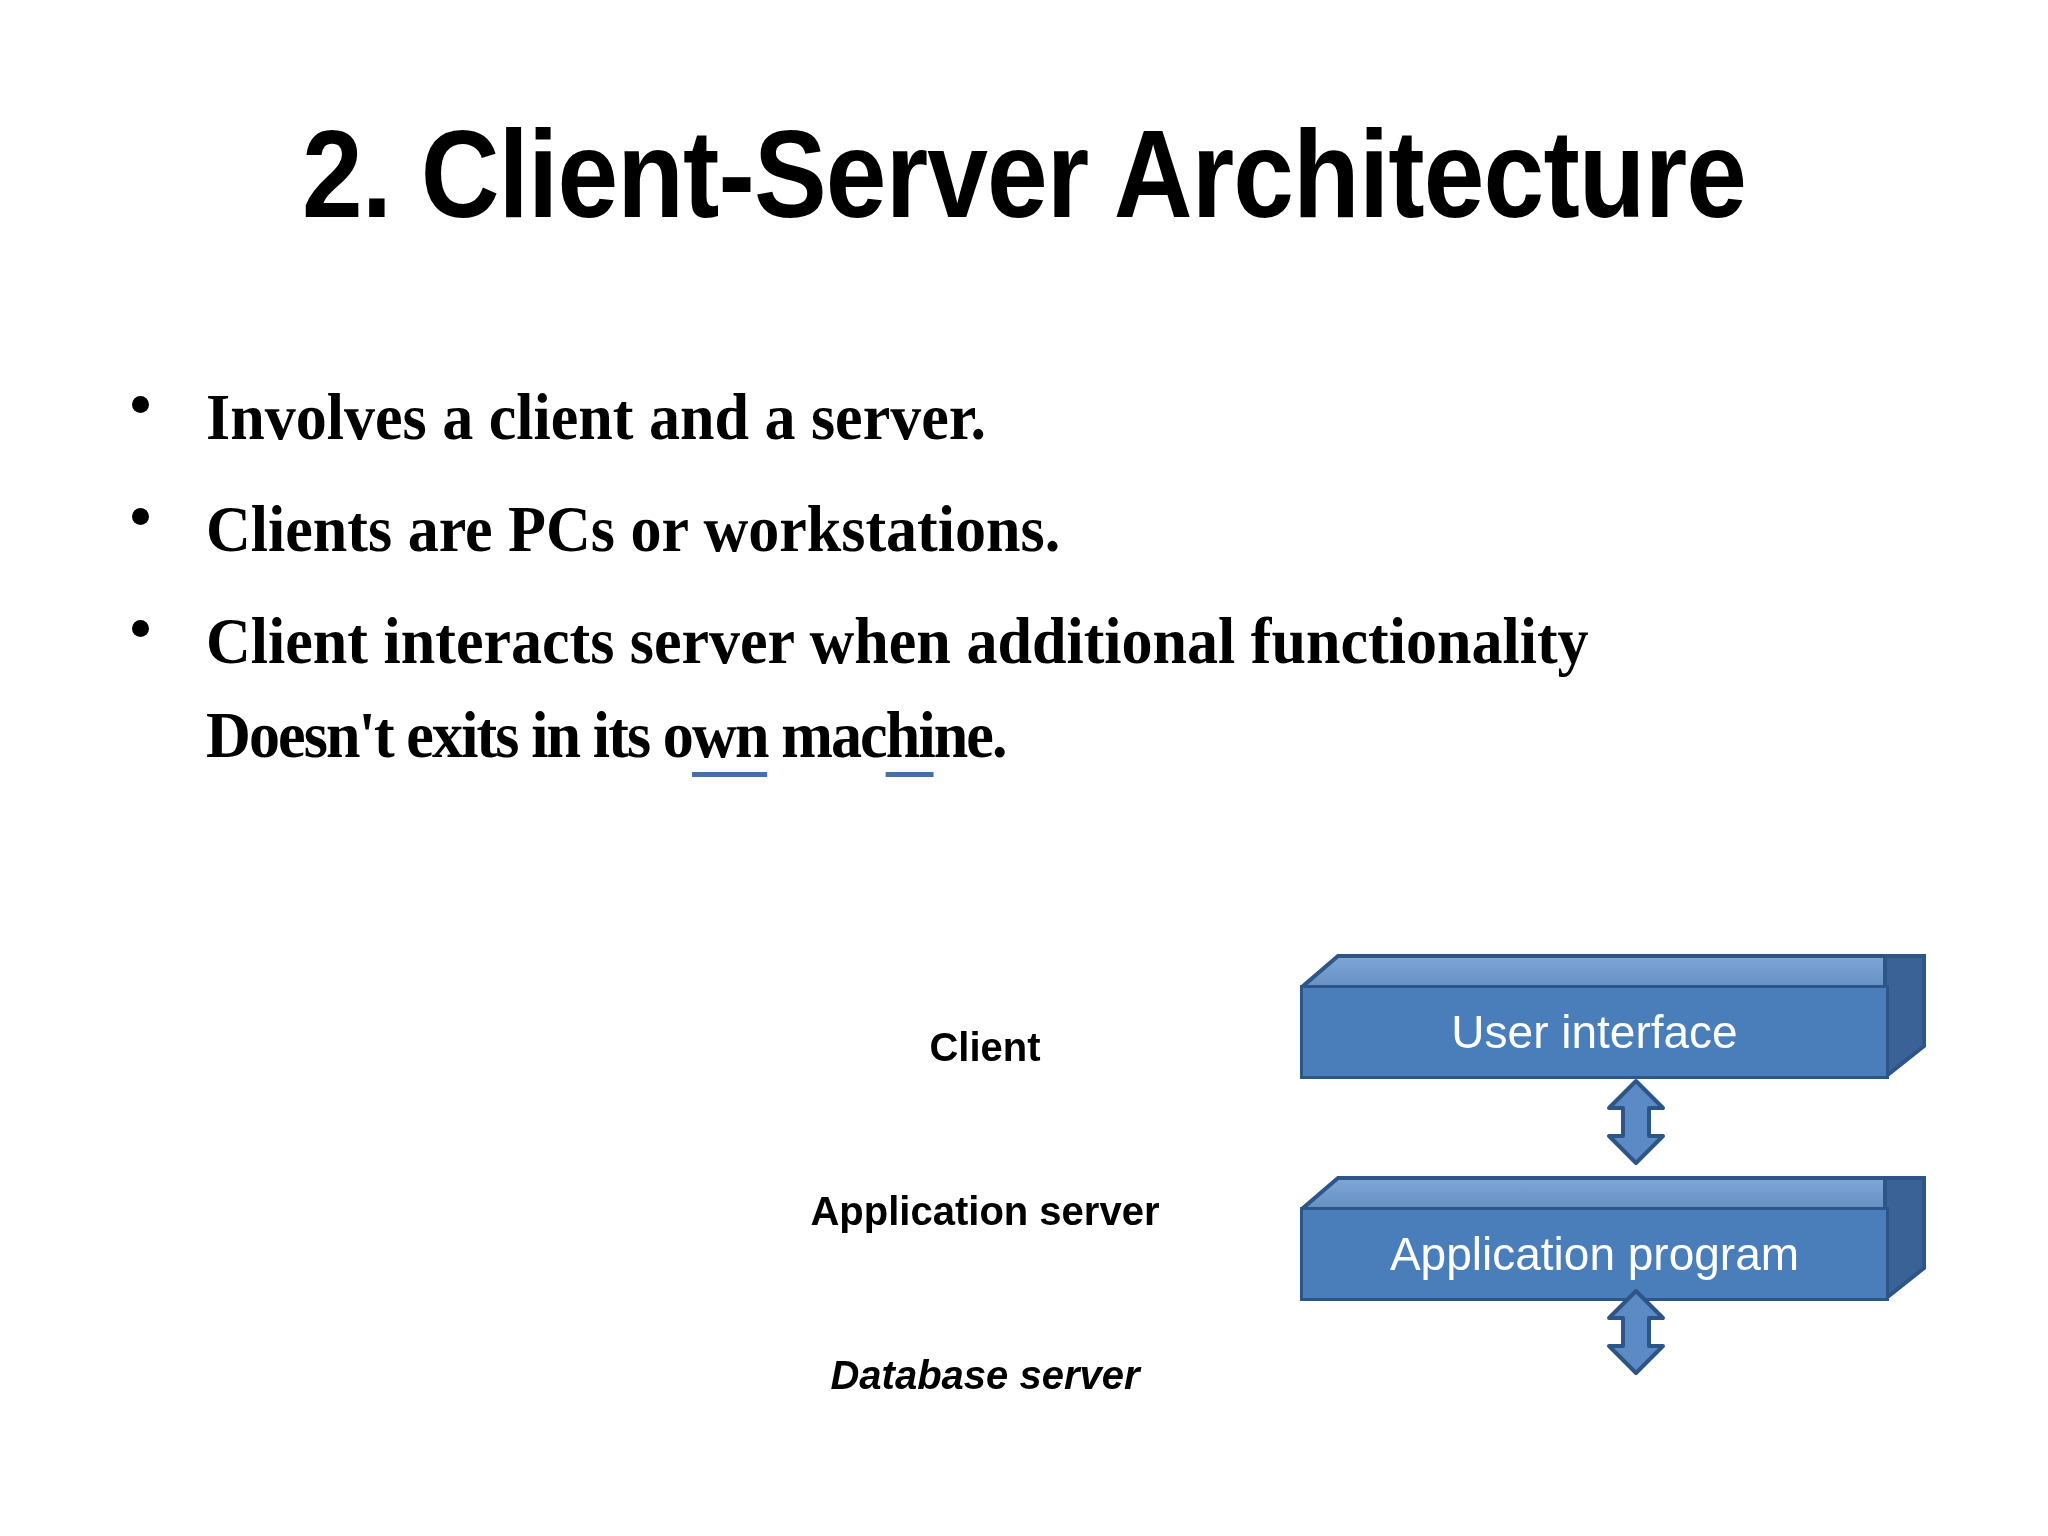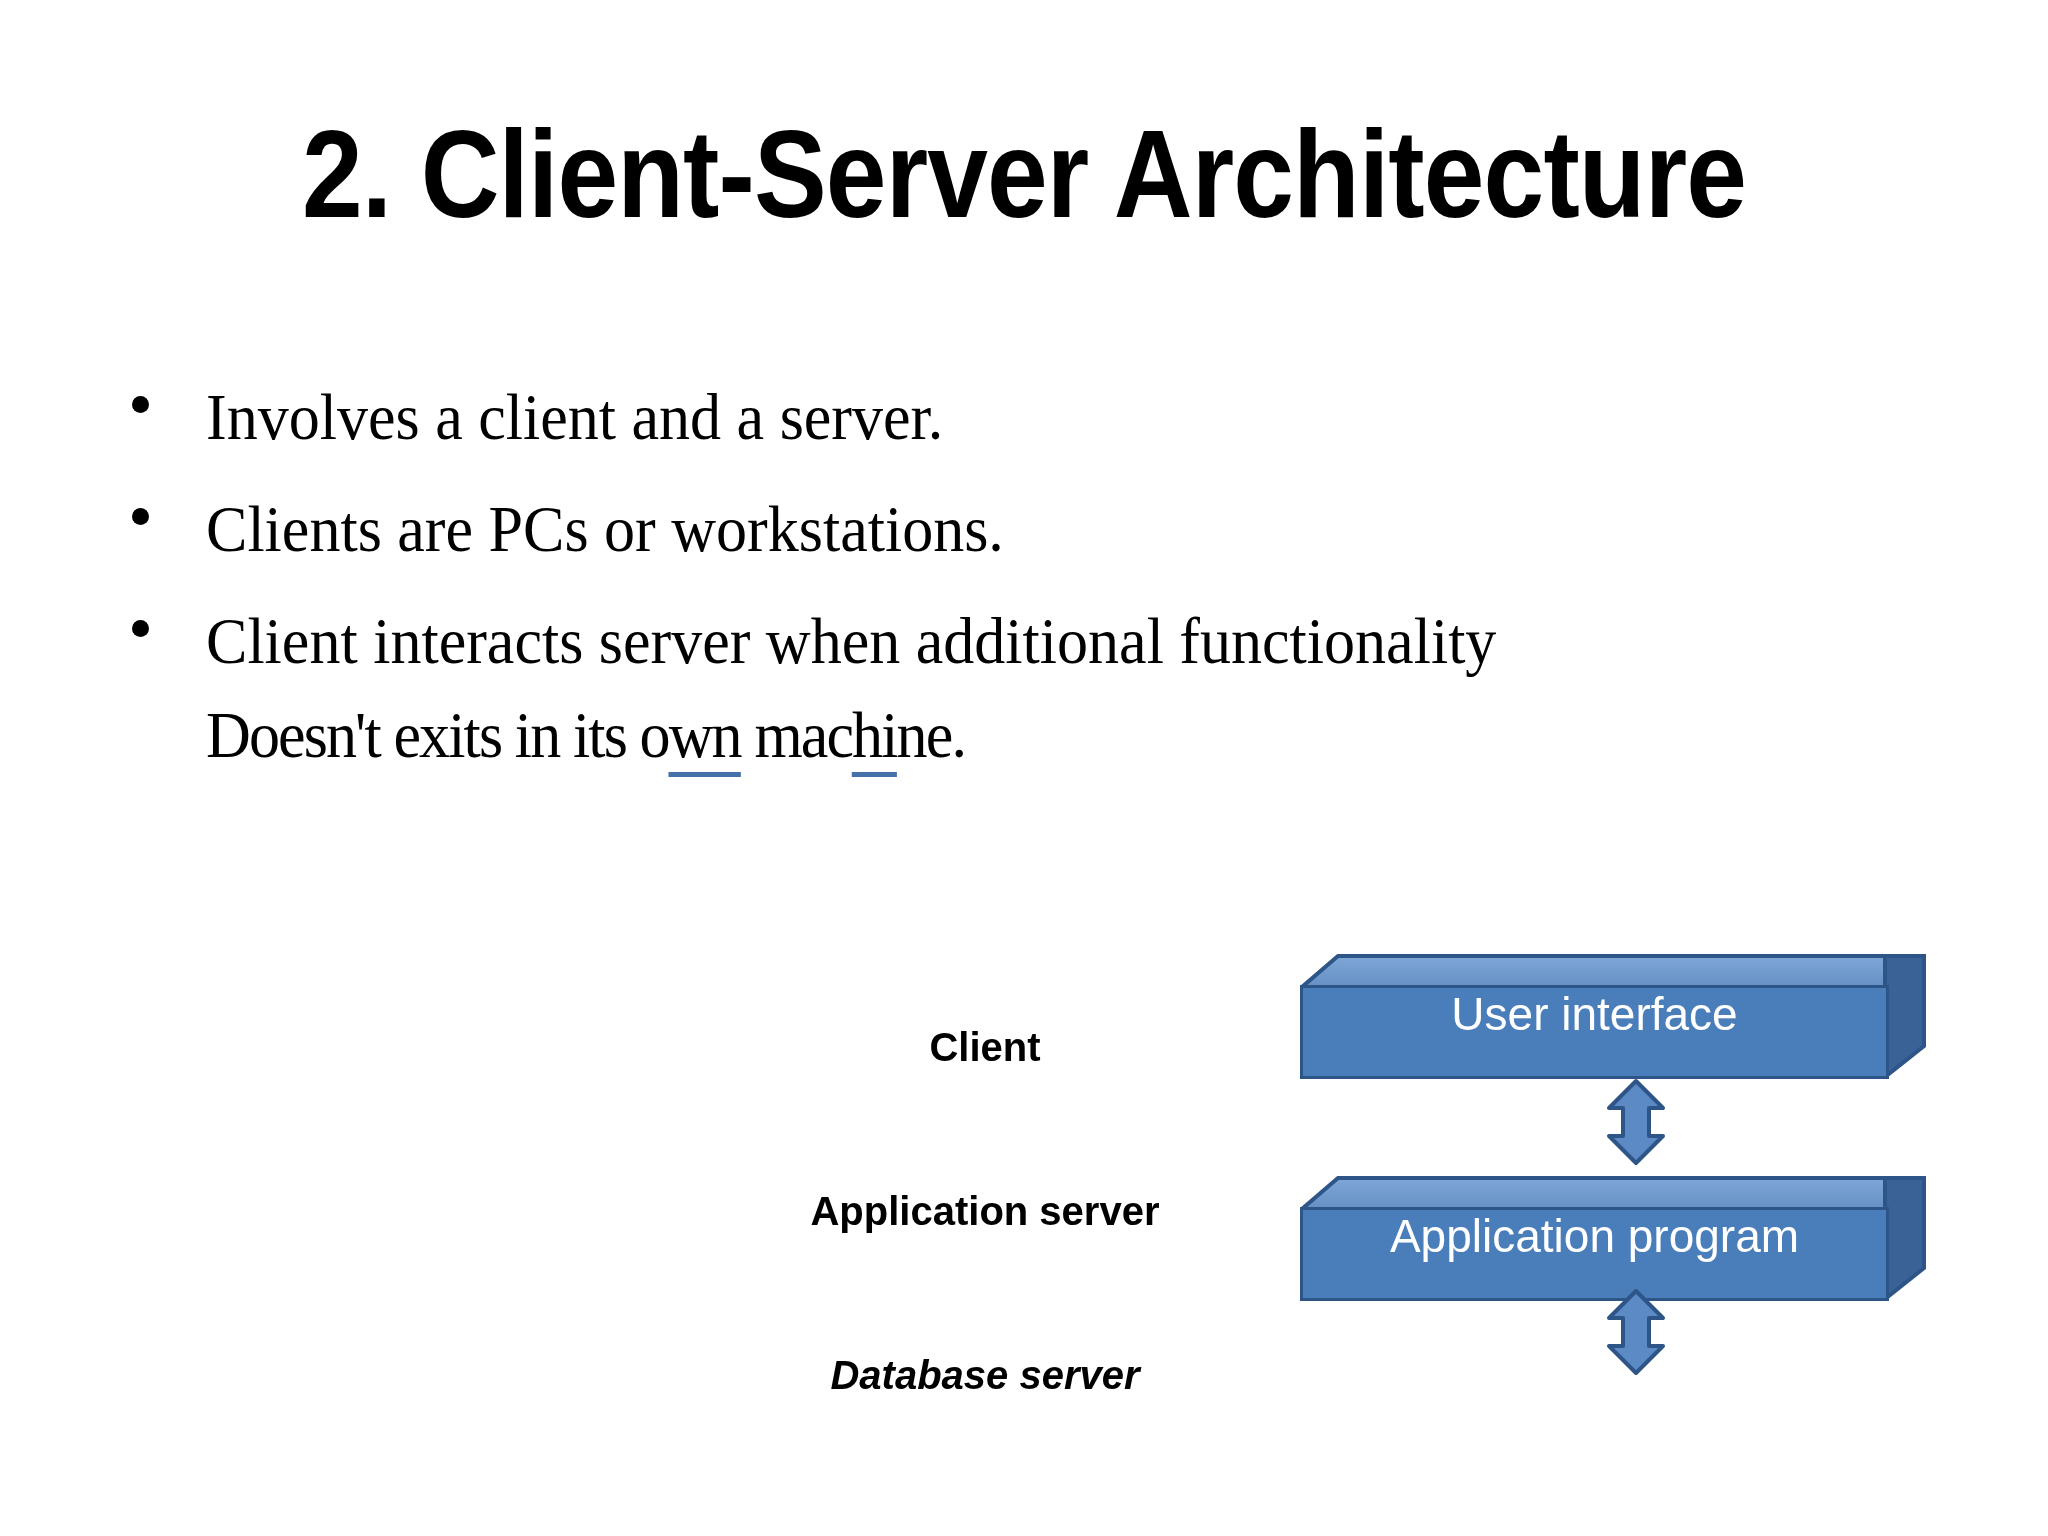--- a/index.html
+++ b/index.html
@@ -46,20 +46,21 @@
   .bullets {
     position: absolute;
     left: 118px;
     top: 370px;
     width: 1800px;
   }
   .bullet-row {
     position: relative;
     display: block;
     margin: 0 0 18px 0;
+    font-weight: bold;
   }
   .bullet-dot {
     position: absolute;
     left: 14px;
     top: 26px;
     width: 17px;
     height: 17px;
     border-radius: 50%;
     background: #000000;
   }
@@ -124,20 +125,21 @@
   .box3d .front-face {
     position: absolute;
     left: 0;
     top: 31px;
     width: 589px;
     height: 94px;
     background: #4A7EBB;
     border: 3px solid #2E5588;
     box-sizing: border-box;
     display: flex;
+    align-items: center;
     justify-content: center;
   }
   .box3d .side-shape {
     position: absolute;
     left: 583px;
     top: 0;
     width: 45px;
     height: 125px;
   }
   .box-label {

